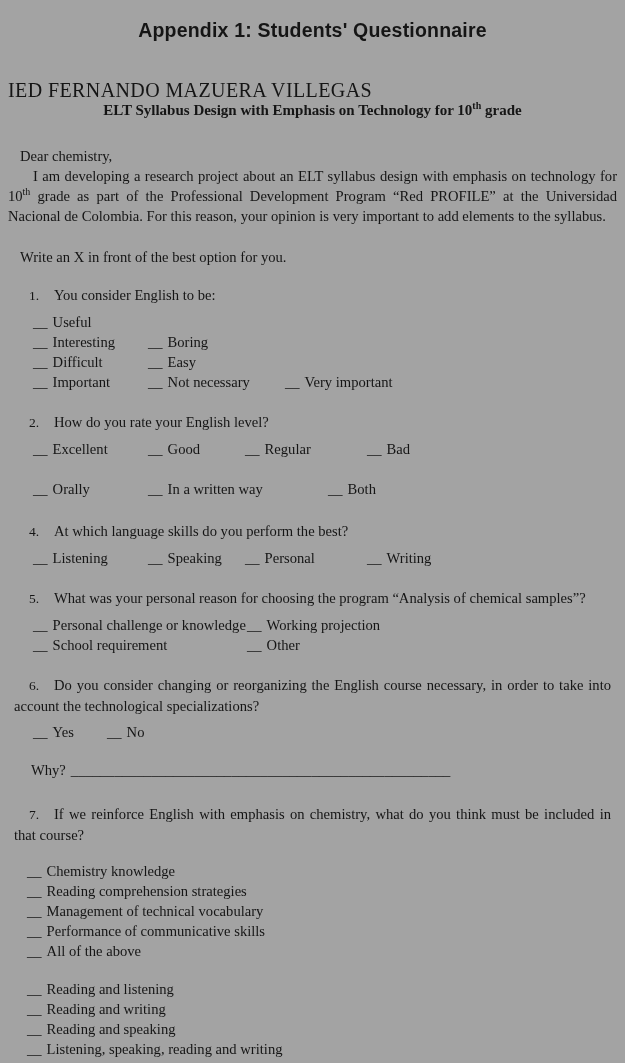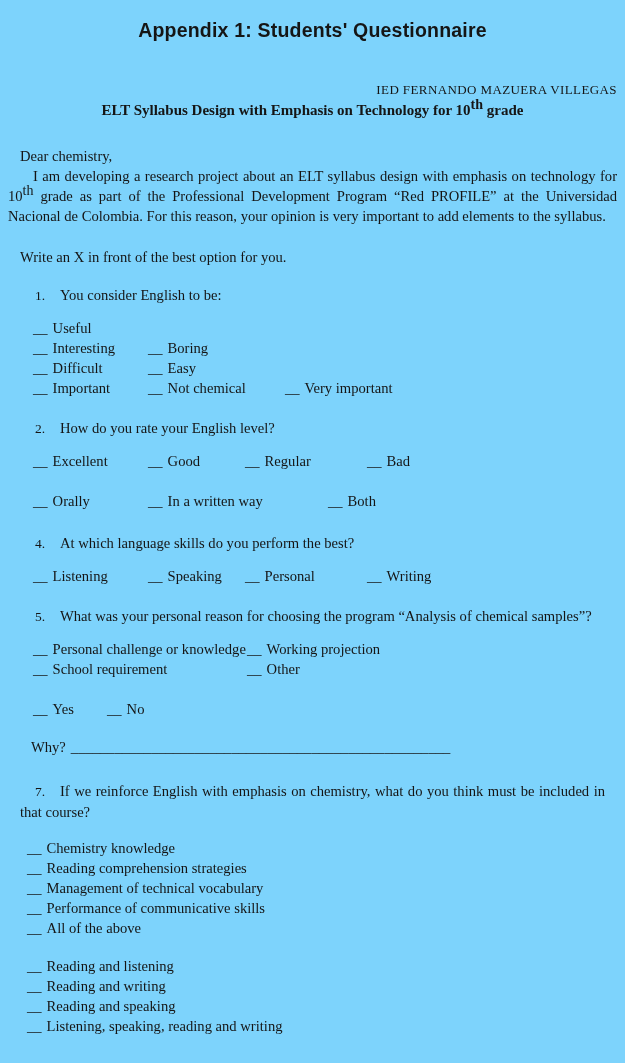--- a/index.html
+++ b/index.html
@@ -2,57 +2,57 @@
 <html><head>
 <meta charset="utf-8">
 <style>
   html, body { margin: 0; padding: 0; background: #ffffff; }
   .page {
     position: relative;
     width: 625px;
     height: 1063px;
     box-sizing: border-box;
     padding: 18px 8px 0 8px;
-    background: #7dd3fc;
+    background: #a3a3a3;
     color: #151515;
     font-family: "Liberation Serif", serif;
     font-size: 14.6px;
     line-height: 20px;
     overflow: hidden;
   }
   .title {
     margin: 0;
     font-family: "Liberation Sans", sans-serif;
     font-weight: 700;
     font-size: 19.5px;
     line-height: 24px;
     text-align: center;
     letter-spacing: 0.2px;
   }
   .institution {
     margin-top: 38px;
-    text-align: right;
-    font-size: 13px;
+    text-align: left;
+    font-size: 20px;
     letter-spacing: 0.4px;
   }
   .subtitle {
     text-align: center;
     font-weight: 700;
     font-size: 15px;
   }
-  sup { font-size: 14px; line-height: 0; }
+  sup { font-size: 10px; line-height: 0; }
   .salutation { margin: 26px 0 0 0; text-indent: 12px; }
   .intro { margin: 0; text-indent: 25px; text-align: justify; }
   .instruction { margin: 21px 0 0 0; font-weight: 400; text-indent: 12px; }
 
   .question { margin-top: 18px; }
   .mt20 { margin-top: 20px; }
   .mt22 { margin-top: 22px; }
   .mt24 { margin-top: 24px; }
-  .q-text { margin: 12px; text-indent: 15px; text-align: justify; }
+  .q-text { margin: 6px; text-indent: 15px; text-align: justify; }
   .q-num { display: inline-block; width: 25px; text-indent: 0; font-size: 13.5px; }
   .q8 .q-text { text-indent: 10px; }
   .q8 .q-num { width: 17px; }
 
   .opt-row { display: flex; padding-left: 25px; }
   .opt { display: flex; align-items: baseline; flex-shrink: 0; white-space: nowrap; }
   .blank { margin-right: 5px; }
   .w74  { width: 74px; }
   .w97  { width: 97px; }
   .w115 { width: 115px; }
@@ -113,21 +113,21 @@
           <span>Easy</span>
         </span>
     </div>
     <div class="opt-row">
       <span class="opt w115">
           <span class="blank">__</span>
           <span>Important</span>
         </span>
       <span class="opt w137">
           <span class="blank">__</span>
-          <span>Not chemical</span>
+          <span>Not necessary</span>
         </span>
       <span class="opt">
           <span class="blank">__</span>
           <span>Very important</span>
         </span>
     </div>
   </section>
 
   <section class="question mt20">
     <p class="q-text"><span class="q-num">2.</span><span>How do you rate your English level?</span></p>
@@ -208,20 +208,21 @@
           <span>School requirement</span>
         </span>
       <span class="opt">
           <span class="blank">__</span>
           <span>Other</span>
         </span>
     </div>
   </section>
 
   <section class="question mt20">
+    <p class="q-text"><span class="q-num">6.</span><span>Do you consider changing or reorganizing the English course necessary, in order to take into account the technological specializations?</span></p>
     <div class="opt-row">
       <span class="opt w74">
           <span class="blank">__</span>
           <span>Yes</span>
         </span>
       <span class="opt">
           <span class="blank">__</span>
           <span>No</span>
         </span>
     </div>

